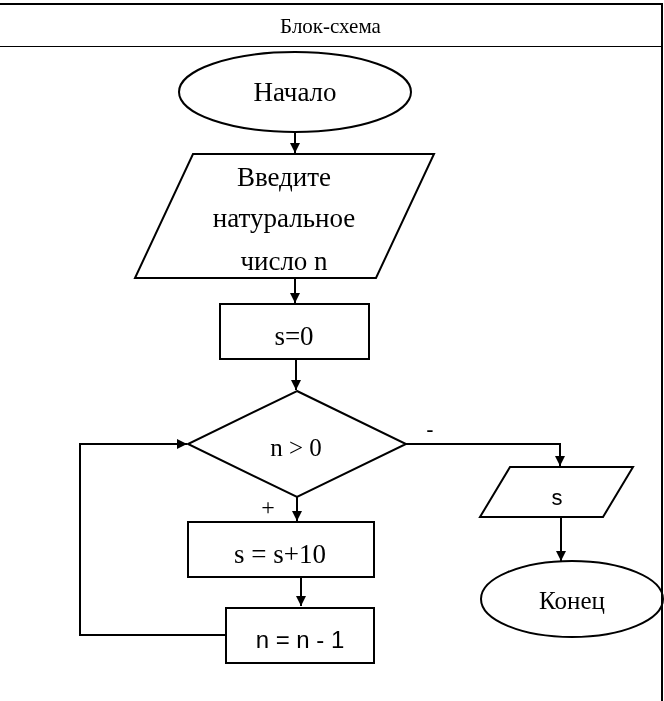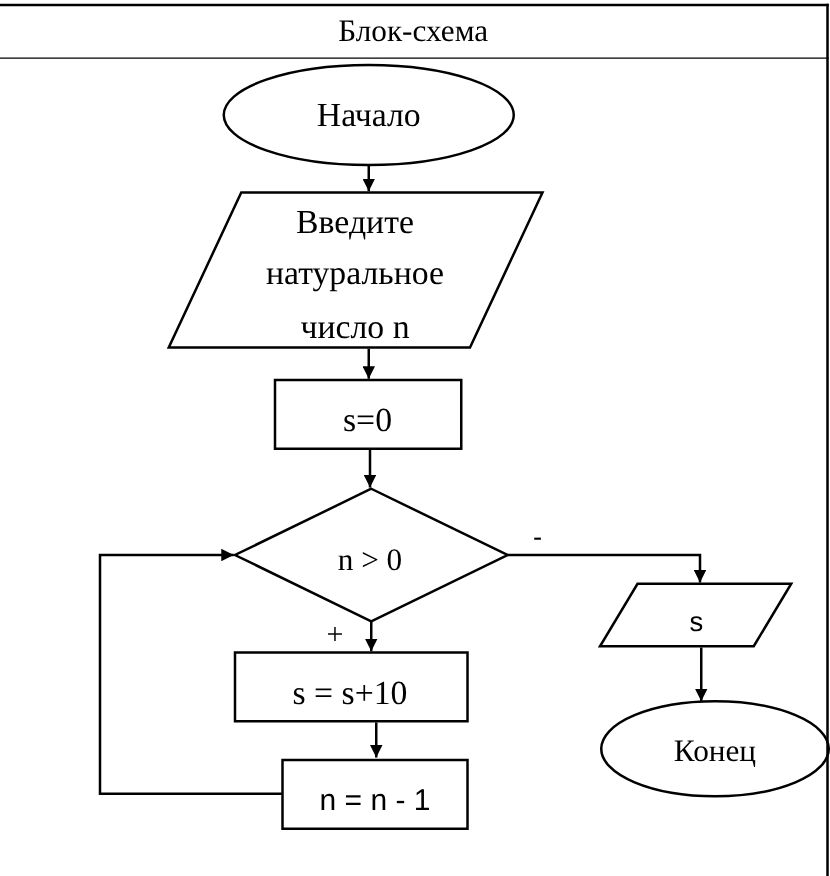--- a/index.html
+++ b/index.html
@@ -1,21 +1,21 @@
 <!DOCTYPE html>
 <html><head>
   <meta charset="utf-8">
   <style>
     html, body { margin: 0; padding: 0; background: #ffffff; }
     body { width: 664px; height: 701px; position: relative; overflow: hidden; }
     .header-top { position: absolute; left: 0; top: 3px; width: 663px; height: 0; border-top: 2px solid #000; }
     .header-bottom { position: absolute; left: 0; top: 46px; width: 663px; height: 0; border-top: 1px solid #000; }
     .right-border { position: absolute; left: 661px; top: 3px; width: 0; height: 698px; border-left: 2px solid #000; }
     .title { position: absolute; left: 0; top: 8px; width: 661px; text-align: center;
-             font-family: "Liberation Serif", serif; font-size: 25px; color: #000; line-height: 36px; }
+             font-family: "Liberation Serif", serif; font-size: 21px; color: #000; line-height: 36px; }
     svg { position: absolute; left: 0; top: 0; }
     .serif { font-family: "Liberation Serif", serif; fill: #000; }
     .sans { font-family: "Liberation Sans", sans-serif; fill: #000; }
   </style>
 </head>
 <body>
 
 <div class="header-top"></div>
 <div class="title">Блок-схема</div>
 <div class="header-bottom"></div>

